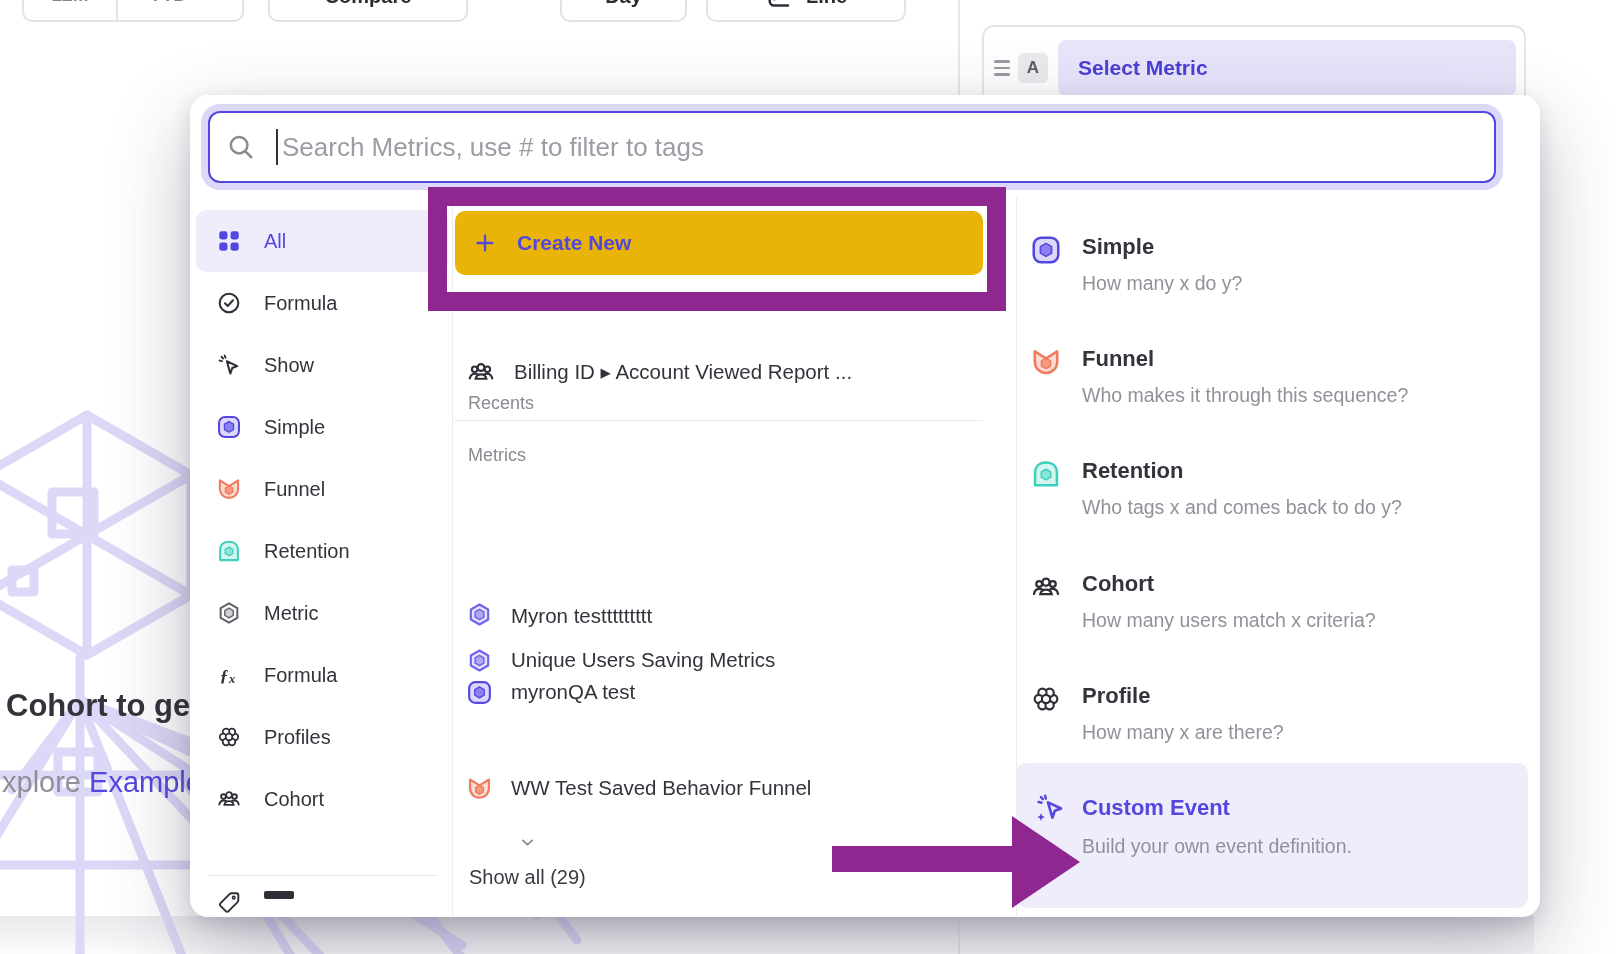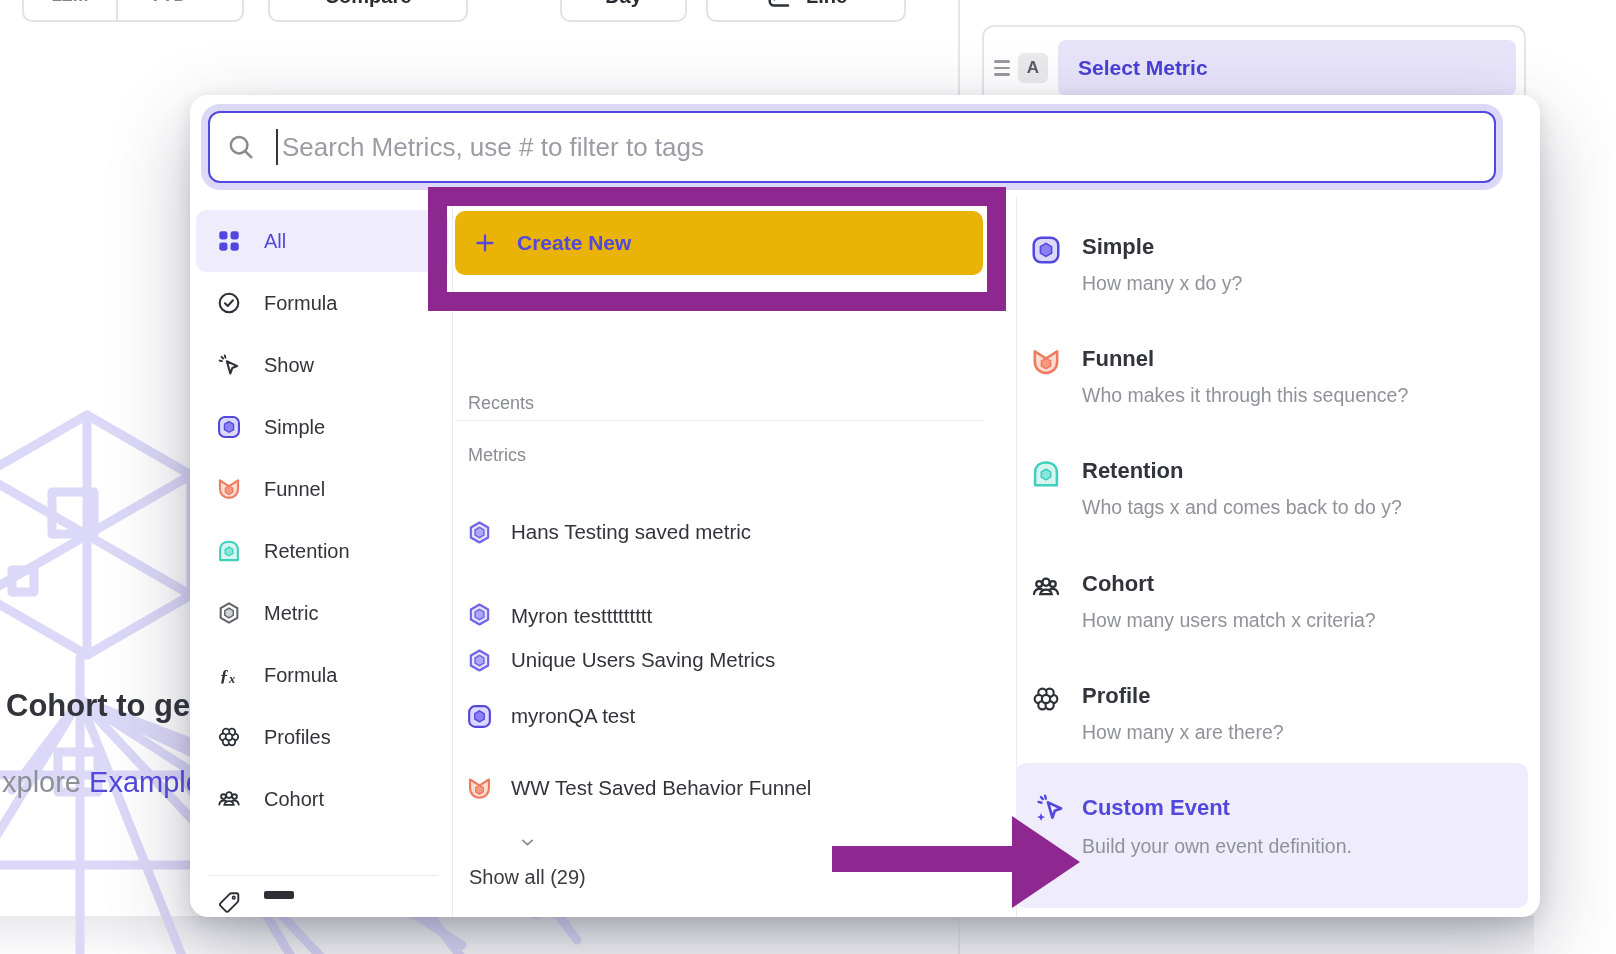--- a/index.html
+++ b/index.html
@@ -63,21 +63,21 @@
   
   .col2 { position:absolute; left:263px; top:0; width:563px; height:822px; }
   .create-btn { position:absolute; left:2px; top:116px; width:528px; height:64px; background:#eab308; border-radius:10px;
     display:flex; align-items:center; gap:20px; padding-left:18px; color:#5348dd; font-size:21px; font-weight:700; cursor:pointer; }
   .sec-header { position:absolute; left:15px; font-size:18px; color:#8b8b94; font-weight:500; }
   .recents-h { top:298px; } .metrics-h { top:350px; }
   .list-row { position:absolute; left:2px; width:540px; height:64px; display:flex; align-items:center; gap:18px;
     padding-left:11px; font-size:20.5px; color:#33333b; font-weight:500; cursor:pointer; white-space:nowrap; }
   .row-recent { top:245px; }
   .mid-sep { position:absolute; left:2px; top:325px; width:528px; height:1px; background:#ececef; }
-  .mrow0 { top:405px; } .mrow1 { top:469px;align-items:flex-end; } .mrow2 { top:533px; } .mrow3 { top:589px;text-align:right; } .mrow4 { top:661px; }
+  .mrow0 { top:405px; } .mrow1 { top:469px;align-items:flex-end; } .mrow2 { top:533px; } .mrow3 { top:565px;text-align:right; } .mrow4 { top:661px; }
   .show-all { position:absolute; left:16px; top:738px; height:40px; display:flex; align-items:center; gap:14px;
     font-size:20px; color:#3a3a42; font-weight:500; cursor:pointer;flex-direction:column; }
 
   
   .col3 { position:absolute; left:826px; top:0; width:524px; height:822px; }
   .type-block { position:absolute; left:0; width:524px; cursor:pointer; }
   .type-block .t-icon { position:absolute; left:14px; top:0; }
   .type-title { position:absolute; left:66px; top:0; font-size:22px; font-weight:700; color:#33333b; }
   .type-desc { position:absolute; left:66px; top:38px; font-size:19.5px; color:#91919a; white-space:nowrap; }
   .tb0 { top:139px; } .tb1 { top:251px; } .tb2 { top:363px; } .tb3 { top:476px; } .tb4 { top:588px; }
@@ -335,31 +335,31 @@
     <div class="col2">
       <div class="create-btn">
         <svg class="ic" width="24" height="24" style="color:#5348dd">
             <use href="#sym-plus"></use>
           </svg>
         <span>Create New</span>
       </div>
 
       <div class="sec-header recents-h">Recents</div>
 
+      <div class="list-row row-recent">
+        <svg class="ic dark" width="30" height="30">
+            <use href="#sym-cohort"></use>
+          </svg>
+        <span>Billing ID ▸ Account Viewed Report ...</span>
+      </div>
 
       <div class="mid-sep"></div>
 
       <div class="sec-header metrics-h">Metrics</div>
 
-      <div class="list-row mrow0">
-        <svg class="ic" width="27" height="27">
-            <use href="#sym-hexagon"></use>
-          </svg>
-        <span>Hans Testing saved metric</span>
-      </div>
       <div class="list-row mrow1">
         <svg class="ic" width="27" height="27">
             <use href="#sym-hexagon"></use>
           </svg>
         <span>Myron testtttttttt</span>
       </div>
       <div class="list-row mrow2">
         <svg class="ic" width="27" height="27">
             <use href="#sym-hexagon"></use>
           </svg>

